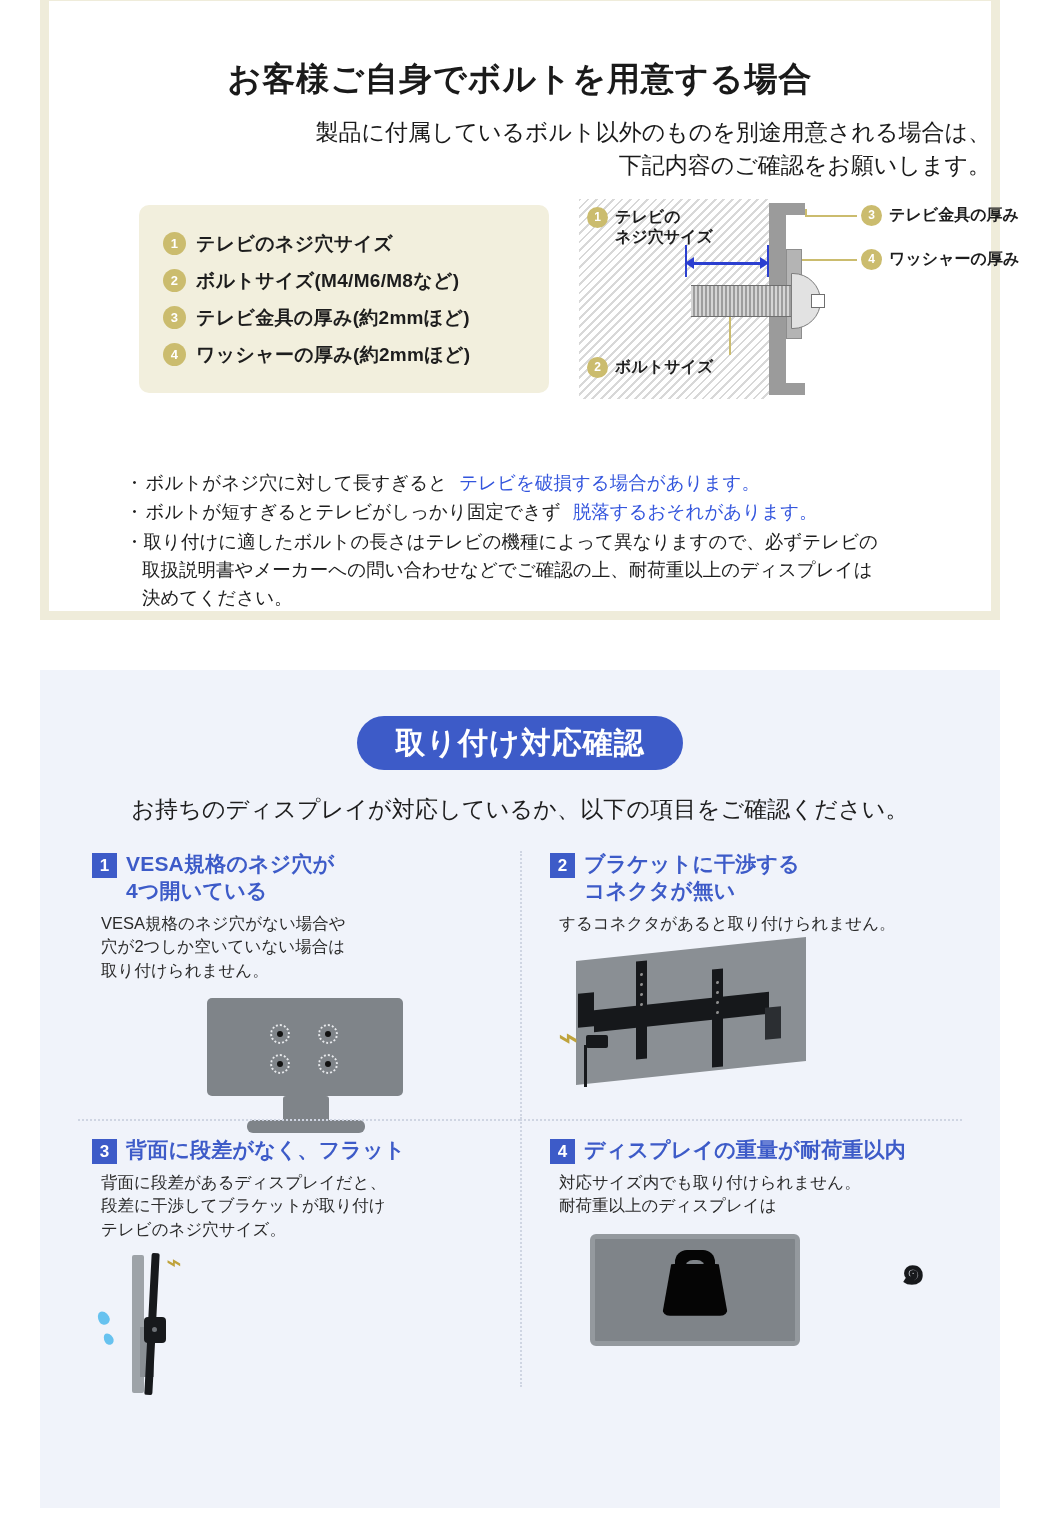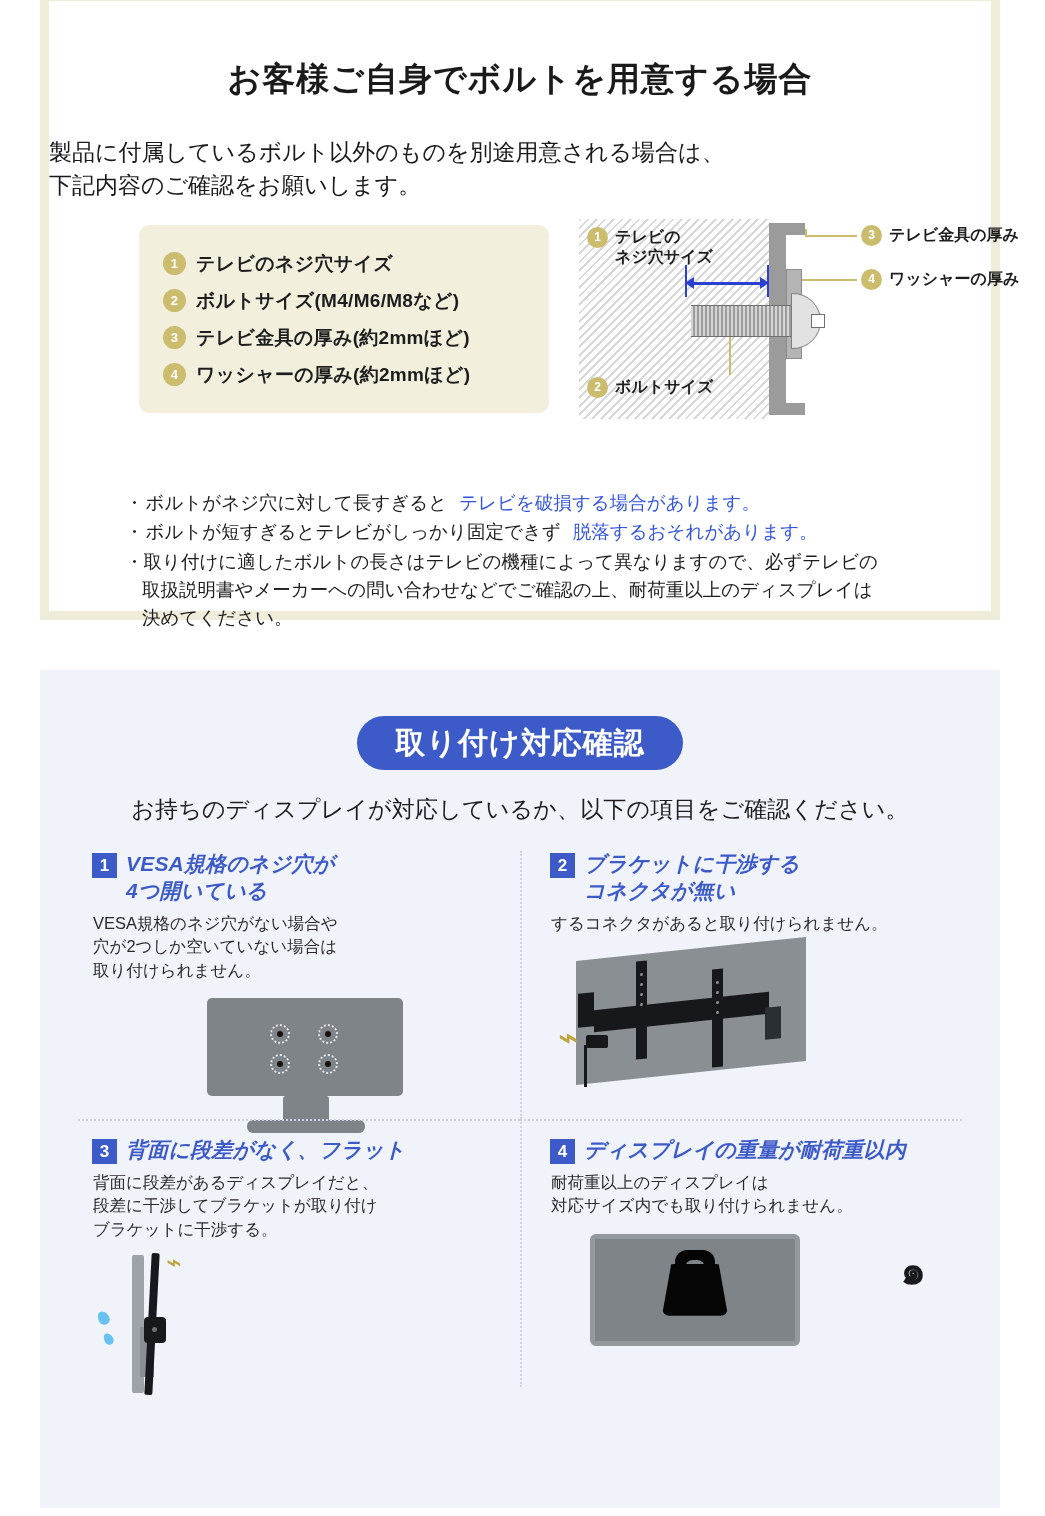--- a/index.html
+++ b/index.html
@@ -12,22 +12,22 @@
   
   .bolt-section{
     position:absolute;left:40px;top:-8px;width:960px;height:628px;
     background:#ffffff;border:9px solid #efecda;box-sizing:border-box;
   }
   .bolt-title{
     text-align:center;font-size:33px;font-weight:bold;color:#1a1a1a;
     letter-spacing:1px;margin-top:56px;
   }
   .bolt-lead{
-    text-align:left;font-size:23px;color:#1a1a1a;line-height:1.45;
-    margin-top:34px;
+    text-align:right;font-size:23px;color:#1a1a1a;line-height:1.45;
+    margin-top:14px;
   }
   .bolt-body{position:relative;height:230px;margin-top:22px;}
 
   
   .beige-card{
     position:absolute;left:90px;top:0;width:410px;height:188px;
     background:#f2efdd;border-radius:10px;
   }
   .beige-list{margin:0;padding:26px 0 0 24px;list-style:none;}
   .beige-list li{
@@ -102,22 +102,22 @@
   }
   .cell{position:relative;padding:0 14px;box-sizing:border-box;}
   .cell.right{padding-left:28px;}
   .cell.bottomrow{border-top:2px dotted #cfd5e2;padding-top:16px;}
   .cell.colsep{border-left:2px dotted #cfd5e2;}
   .c-head{display:flex;align-items:flex-start;}
   .num-sq{
     width:25px;height:25px;background:#3d5bc8;color:#fff;font-size:17px;font-weight:bold;
     display:flex;align-items:center;justify-content:center;margin-right:9px;flex:0 0 auto;margin-top:2px;
   }
-  .c-title{font-size:21px;font-weight:bold;color:#3d5bc8;line-height:1.28;letter-spacing:.2px;font-style:italic;}
-  .c-desc{font-size:16.5px;color:#2a2a2a;line-height:1.42;margin-top:7px;margin-left:1px;}
+  .c-title{font-size:21px;font-weight:bold;color:#3d5bc8;line-height:1.28;letter-spacing:.2px;}
+  .c-desc{font-size:16.5px;color:#2a2a2a;line-height:1.42;margin-top:7px;margin-left:9px;}
   .art{position:relative;width:100%;height:150px;margin-top:10px;}
 
   
   .tv1-body{position:absolute;left:115px;top:6px;width:196px;height:98px;background:#7f8489;border-radius:5px;}
   .vesa{position:absolute;width:20px;height:20px;border-radius:50%;border:2px dotted #e7e9ec;box-sizing:border-box;}
   .vesa i{position:absolute;left:5px;top:5px;width:6px;height:6px;border-radius:50%;background:#111;}
   .tv1-neck{position:absolute;left:191px;top:104px;width:46px;height:26px;background:#7f8489;border-radius:3px;}
   .tv1-base{position:absolute;left:155px;top:128px;width:118px;height:13px;background:#7f8489;border-radius:6px;}
 
   
@@ -328,43 +328,43 @@
     </div>
 
     <div class="cell bottomrow">
       <div class="c-head">
         <span class="num-sq">3</span>
         <span class="c-title">背面に段差がなく、フラット</span>
       </div>
       <div class="c-desc">
         <div>背面に段差があるディスプレイだと、</div>
         <div>段差に干渉してブラケットが取り付け</div>
-        <div>ブラケットに干渉する。</div>
+        <div>テレビのネジ穴サイズ。</div>
       </div>
       <div class="art">
         <div class="p-panel"></div>
         <div class="p-step"></div>
         <div class="p-arm"></div>
         <div class="p-knob">
             <i></i>
           </div>
         <div class="zig" style="left:74px;top:-4px;font-size:26px;">⌁</div>
         <div class="drop" style="left:6px;top:60px;"></div>
         <div class="drop" style="left:12px;top:82px;width:9px;height:12px;"></div>
       </div>
     </div>
 
     <div class="cell right bottomrow colsep">
       <div class="c-head">
         <span class="num-sq">4</span>
         <span class="c-title">ディスプレイの重量が耐荷重以内</span>
       </div>
       <div class="c-desc">
+        <div>対応サイズ内でも取り付けられません。</div>
         <div>耐荷重以上のディスプレイは</div>
-        <div>対応サイズ内でも取り付けられません。</div>
       </div>
       <div class="art">
         <div class="w-screen"></div>
         <div class="w-handle"></div>
         <div class="w-weight"></div>
         <div class="spiral">๑</div>
       </div>
     </div>
 
   </div>

